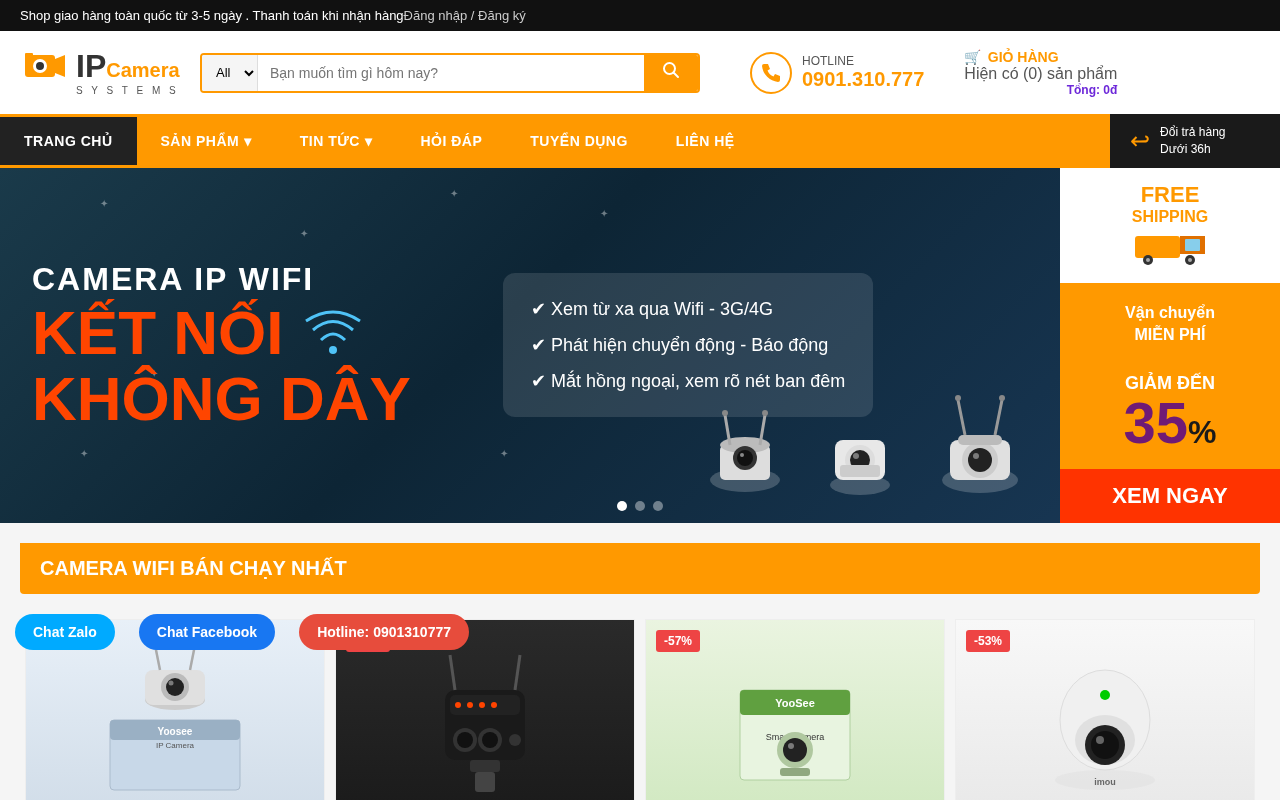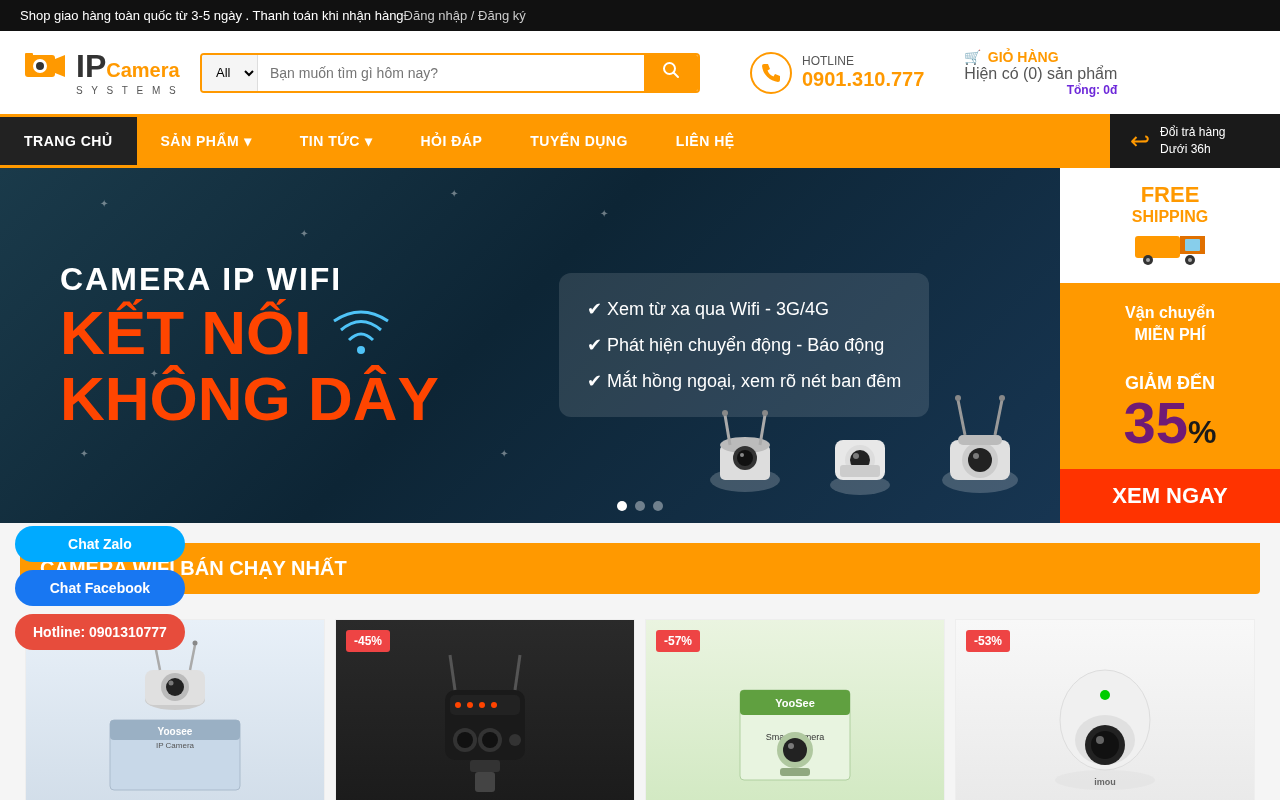--- a/index.html
+++ b/index.html
@@ -125,21 +125,21 @@
     .banner {
       width: 100%;
       height: 355px;
       background: linear-gradient(135deg, #1a3a4a 0%, #0d2535 40%, #1a3a5a 100%);
       position: relative;
       overflow: hidden;
       display: flex;
       align-items: center;
     }
     .banner-content {
-      padding: 30px 60px;
+      padding: 30px 32px;
       z-index: 2;
     }
     .banner-features {
       background: rgba(255,255,255,0.12);
       border-radius: 12px;
       padding: 18px 28px;
       margin-left: 60px;
       color: #fff;
       font-size: 18px;
       line-height: 2;
@@ -259,22 +259,22 @@
       border-radius: 3px;
     }
     .discount-badge.red { background: #e44; }
 
     
     .floating-btns {
       position: fixed;
       left: 15px;
       bottom: 150px;
       display: flex;
-      flex-direction: column;
-      gap: 8px;
+      flex-direction: row;
+      gap: 24px;
       z-index: 999;
     }
     .float-btn {
       padding: 10px 18px;
       border-radius: 25px;
       font-size: 14px;
       font-weight: bold;
       cursor: pointer;
       border: none;
       color: #fff;

